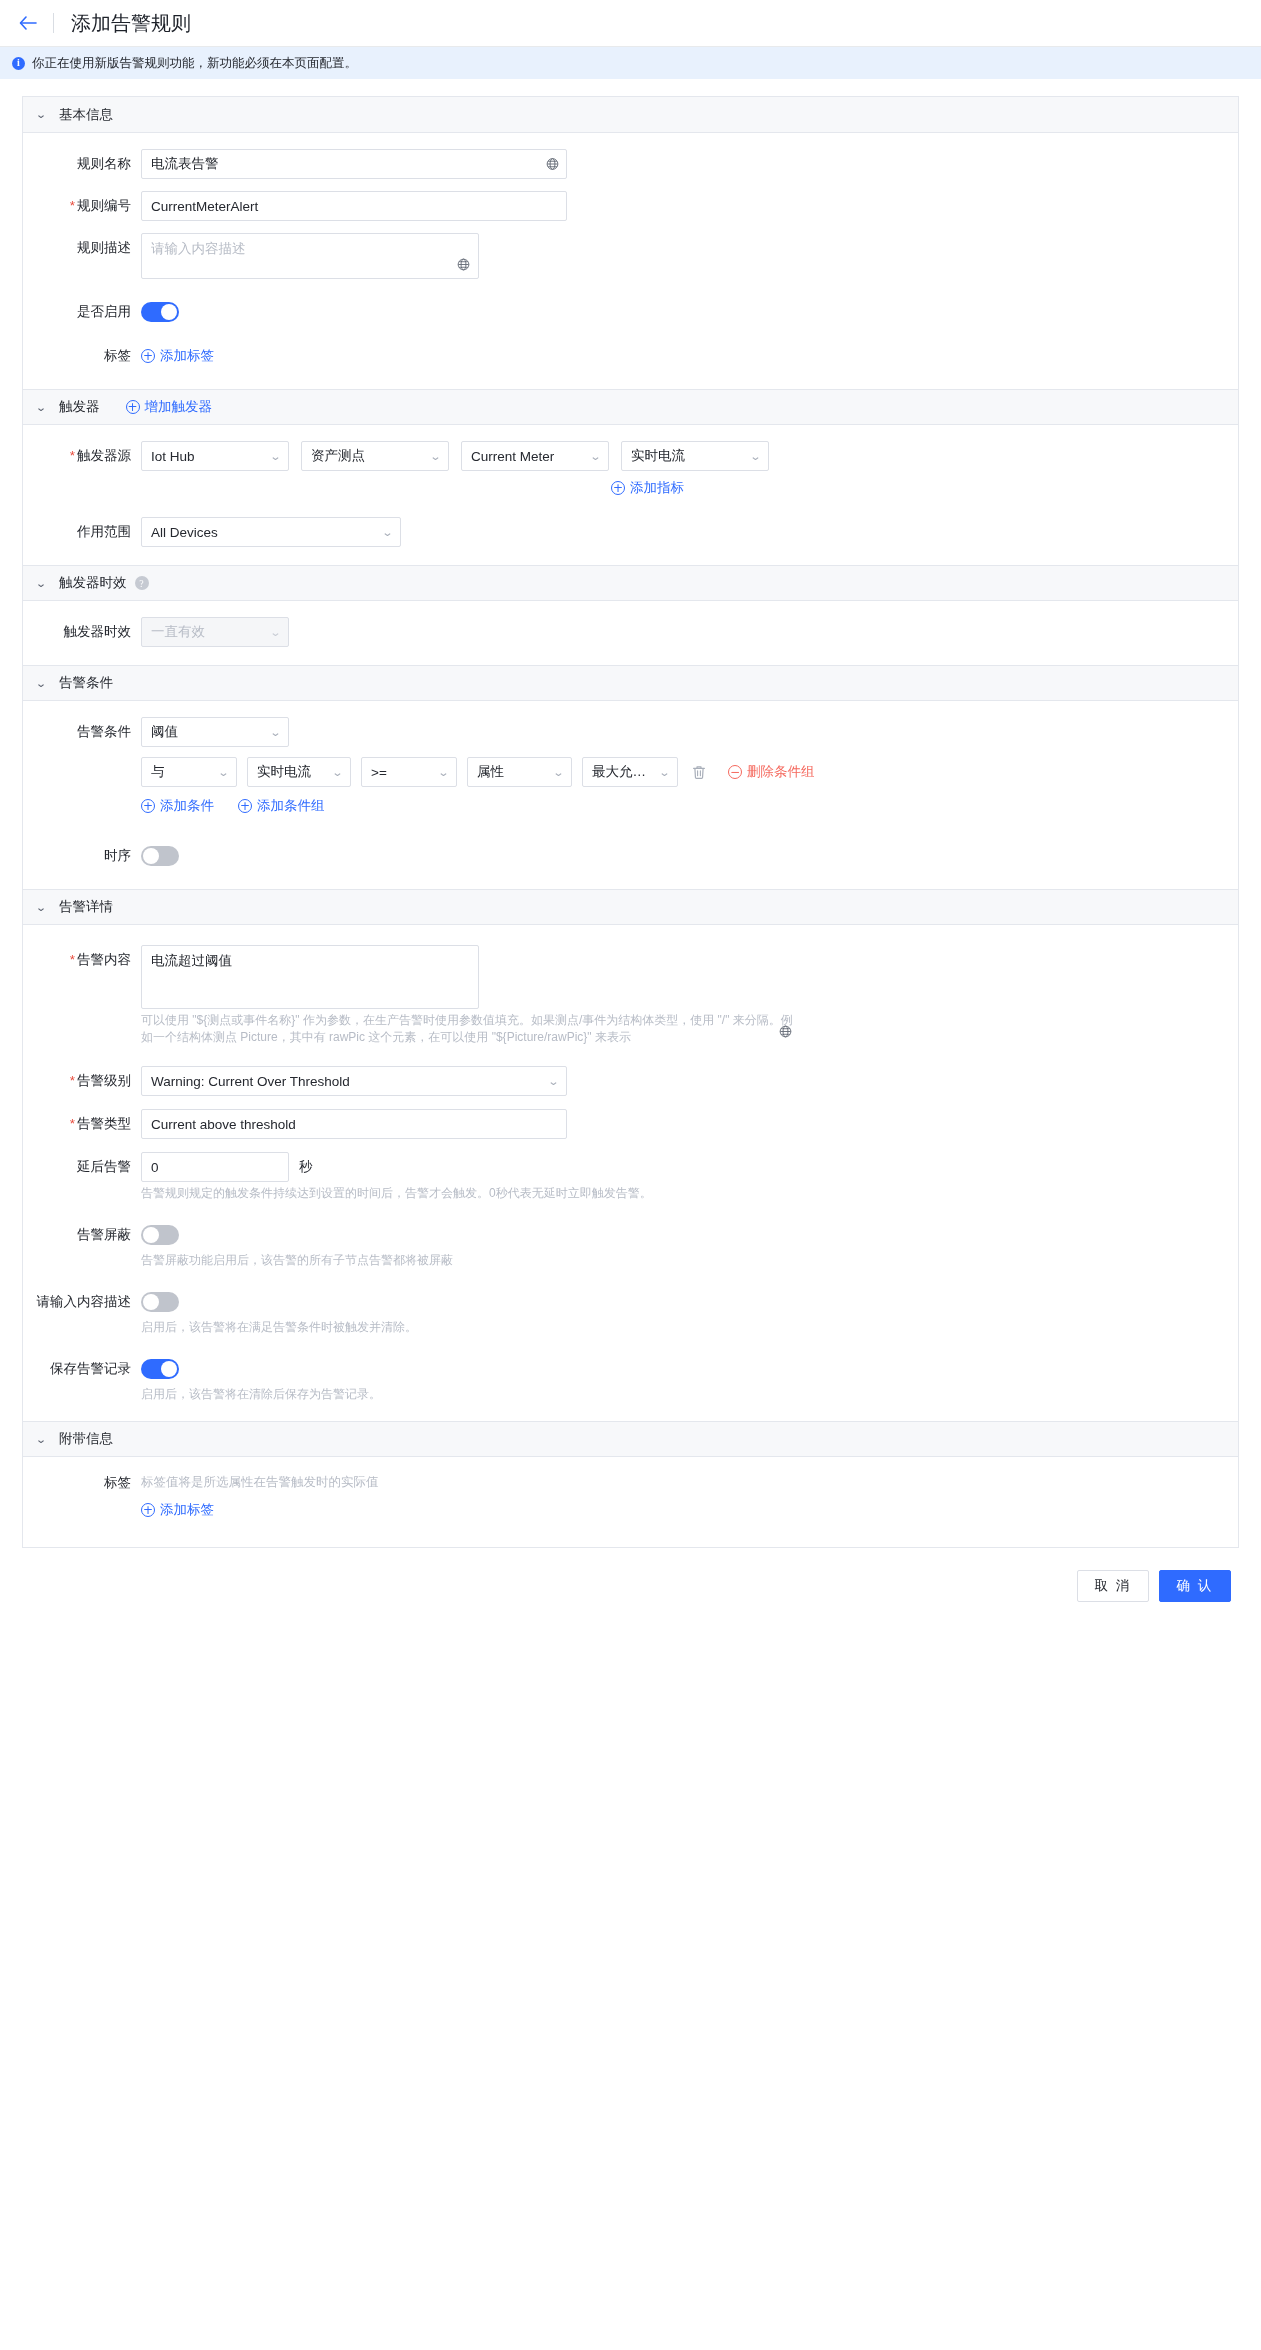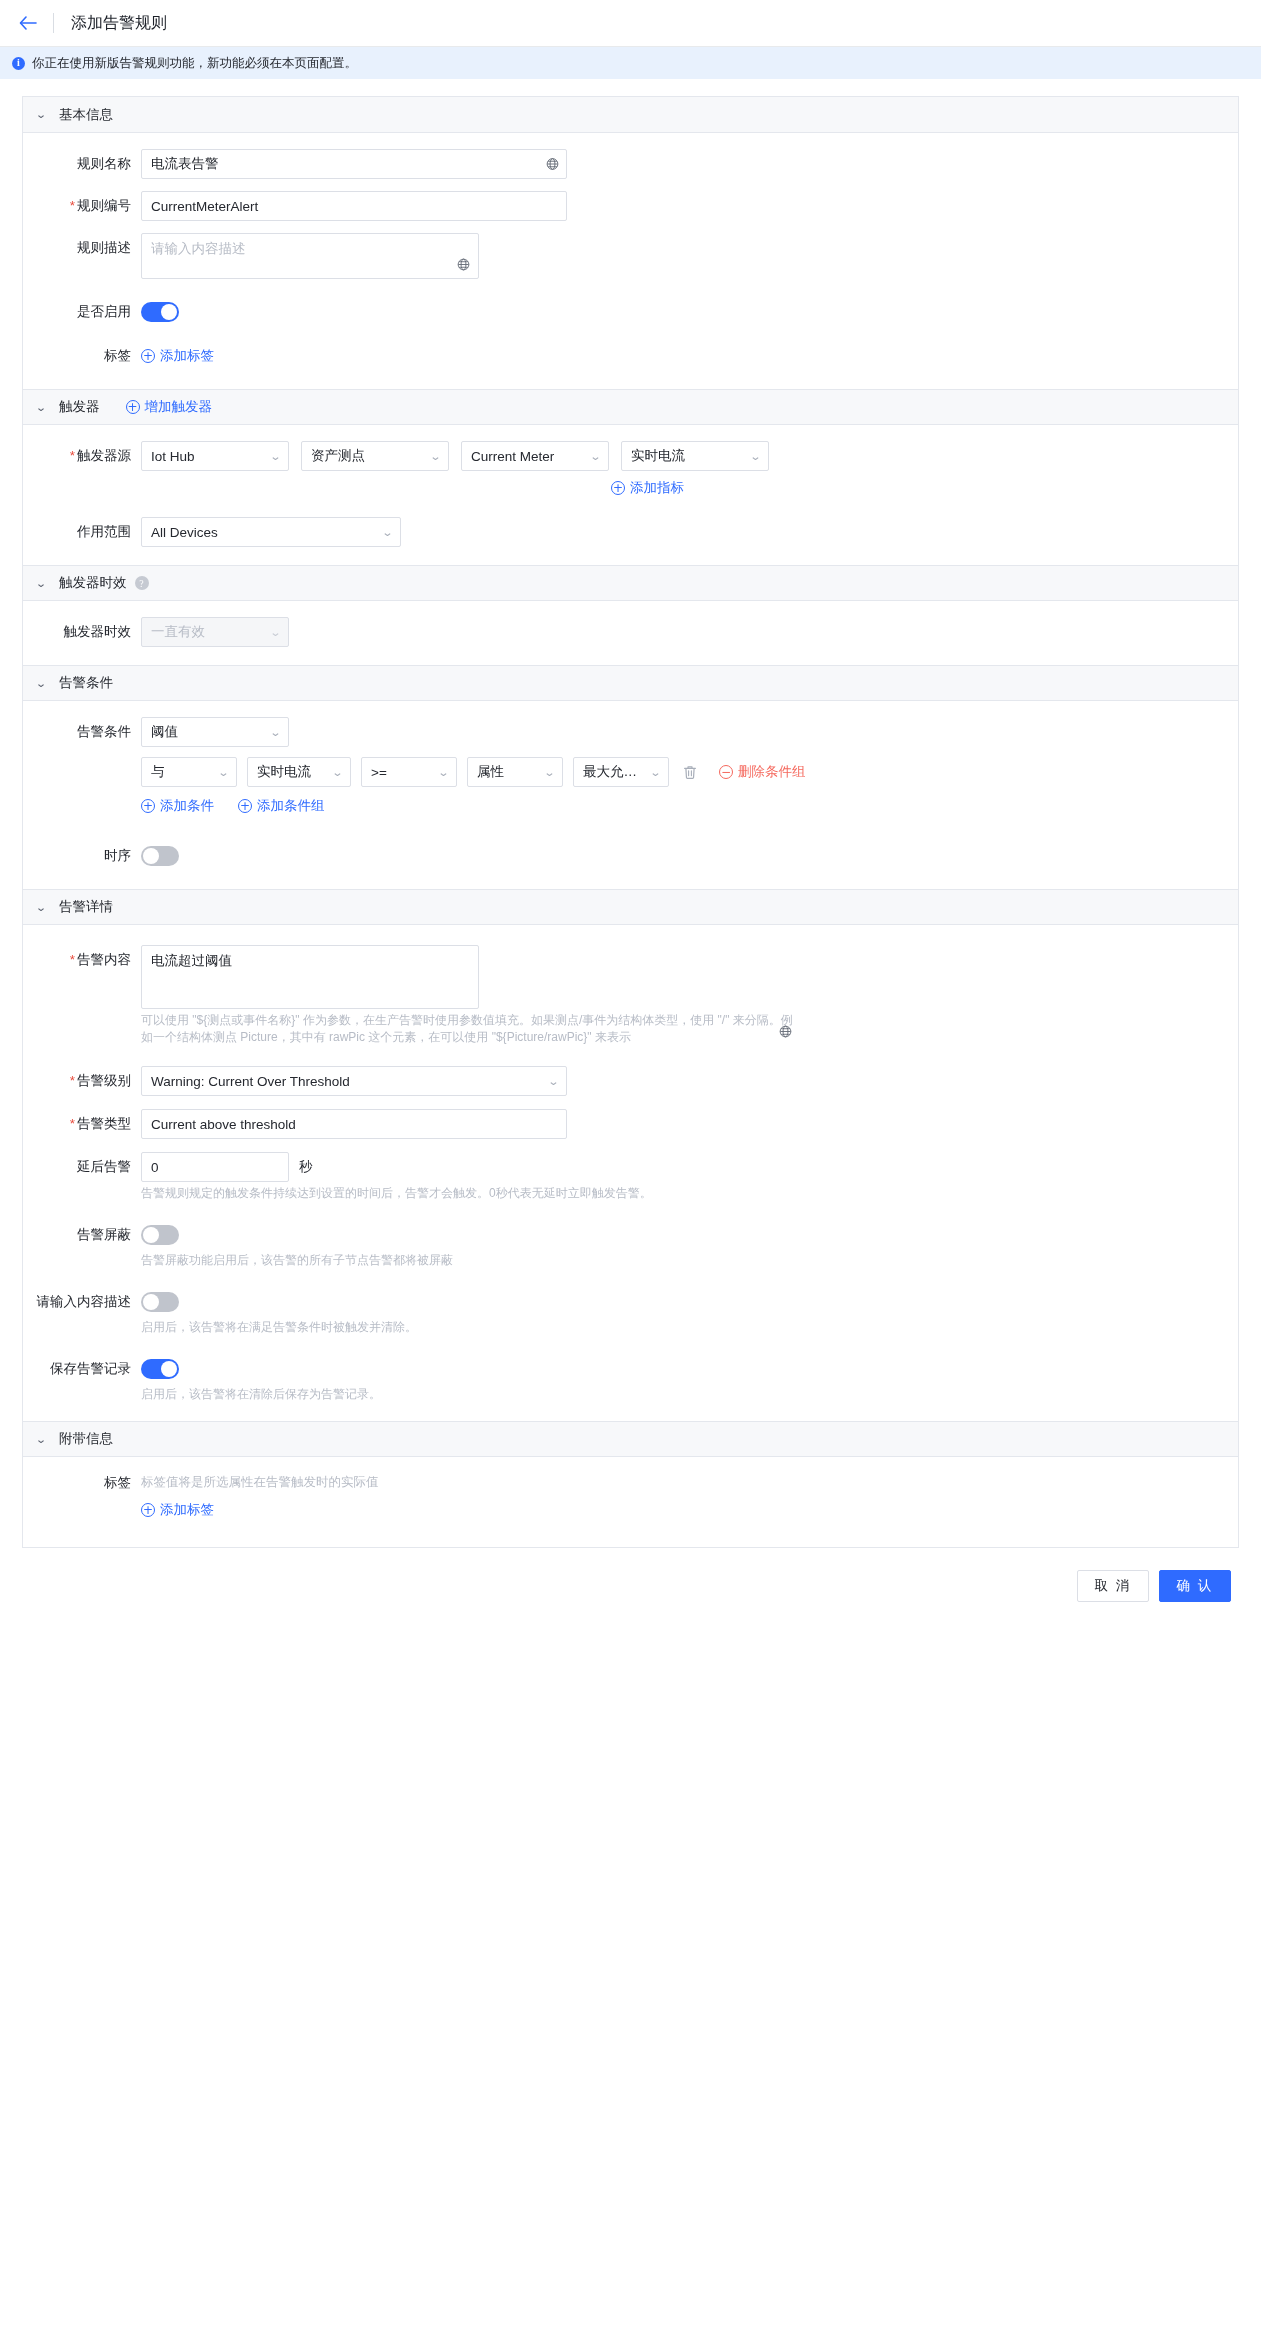--- a/index.html
+++ b/index.html
@@ -35,21 +35,21 @@
     justify-content: center;
     cursor: pointer;
   }
   .header-divider {
     width: 1px;
     height: 20px;
     background: #d9dde3;
     margin: 0 17px 0 14px;
   }
   .page-title {
-    font-size: 16px;
+    font-size: 20px;
     color: #1d2129;
   }
 
   
   .info-banner {
     height: 32px;
     background: #e8f1fd;
     display: flex;
     align-items: center;
     padding-left: 12px;
@@ -500,21 +500,21 @@
             <span class="caret">⌄</span>
           </div>
           <div class="select" style="width:104px">
             <span class="sel-val">实时电流</span>
             <span class="caret">⌄</span>
           </div>
           <div class="select" style="width:96px">
             <span class="sel-val">&gt;=</span>
             <span class="caret">⌄</span>
           </div>
-          <div class="select" style="width:96px">
+          <div class="select" style="width:105px">
             <span class="sel-val">属性</span>
             <span class="caret">⌄</span>
           </div>
           <div class="select" style="width:96px">
             <span class="sel-val">最大允许...</span>
             <span class="caret">⌄</span>
           </div>
           <span class="trash">
             <svg width="14" height="15" viewBox="0 0 14 15" fill="none">
               <path d="M1.6 3.3h10.8" stroke="#a8aeb9" stroke-width="1.2" stroke-linecap="round"></path>

